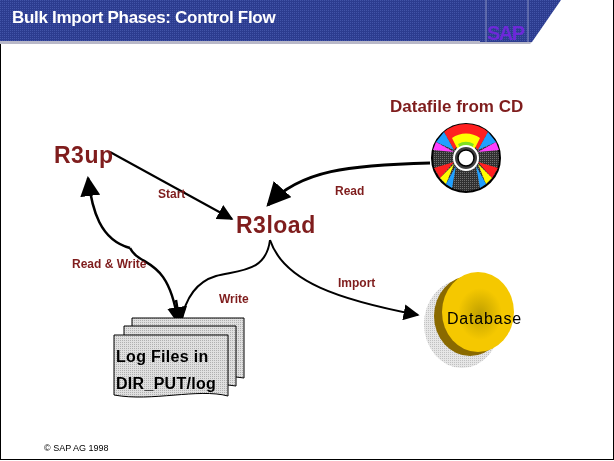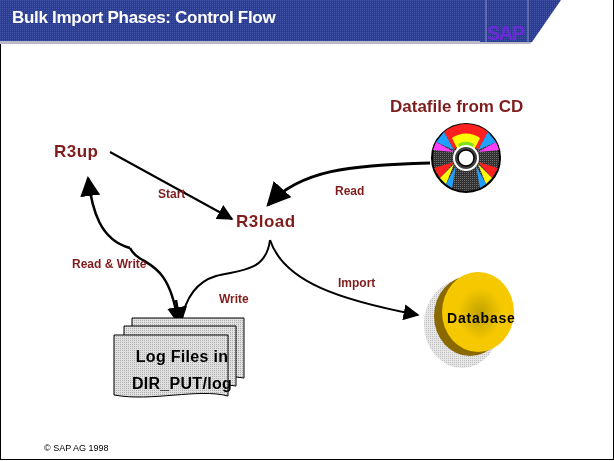--- a/index.html
+++ b/index.html
@@ -2,25 +2,25 @@
 <html><head>
   <meta charset="utf-8">
   <style>
     html, body { margin: 0; padding: 0; background: #ffffff; }
     body { width: 614px; height: 461px; position: relative; overflow: hidden; font-family: "Liberation Sans", sans-serif; }
     .frame { position: absolute; left: 0; top: 0; width: 612px; height: 459px; border: 1px solid #000; border-top: none; box-sizing: content-box; }
     .header { position: absolute; left: 0; top: 0; width: 554px; height: 46px; }
     .title { position: absolute; left: 12px; top: 8px; font-size: 17px; font-weight: bold; color: #ffffff; letter-spacing: -0.3px; }
     .sap-logo { position: absolute; left: 487px; top: 22px; font-size: 20px; font-weight: bold; color: #6d28d9; letter-spacing: -1.5px; }
     .lbl { position: absolute; font-weight: bold; color: #7f1d1d; white-space: nowrap; }
-    .node { font-size: 17px; letter-spacing: 0.5px; }
+    .node { font-size: 23px; letter-spacing: 0.5px; }
     .edge { font-size: 12px; }
     .cd-title { font-size: 17px; }
-    .logtext { position: absolute; left: 116px; top: 343px; width: 112px; text-align: center; font-size: 16px; font-weight: bold; line-height: 27px; color: #000; letter-spacing: 0.3px; margin-left: 10px; }
-    .db-label { position: absolute; left: 447px; top: 310px; font-size: 14px; font-weight: bold; color: #000; letter-spacing: 0.8px; }
+    .logtext { position: absolute; left: 116px; top: 343px; width: 112px; text-align: left; font-size: 16px; font-weight: bold; line-height: 27px; color: #000; letter-spacing: 0.3px; }
+    .db-label { position: absolute; left: 447px; top: 310px; font-size: 16px; font-weight: normal; color: #000; letter-spacing: 0.8px; }
     .footer { position: absolute; left: 44px; top: 443px; font-size: 9px; color: #000; }
     svg { position: absolute; left: 0; top: 0; }
   </style>
 </head>
 <body>
 
 <div class="frame"></div>
 
 <div class="header">
   <svg width="614" height="46">

